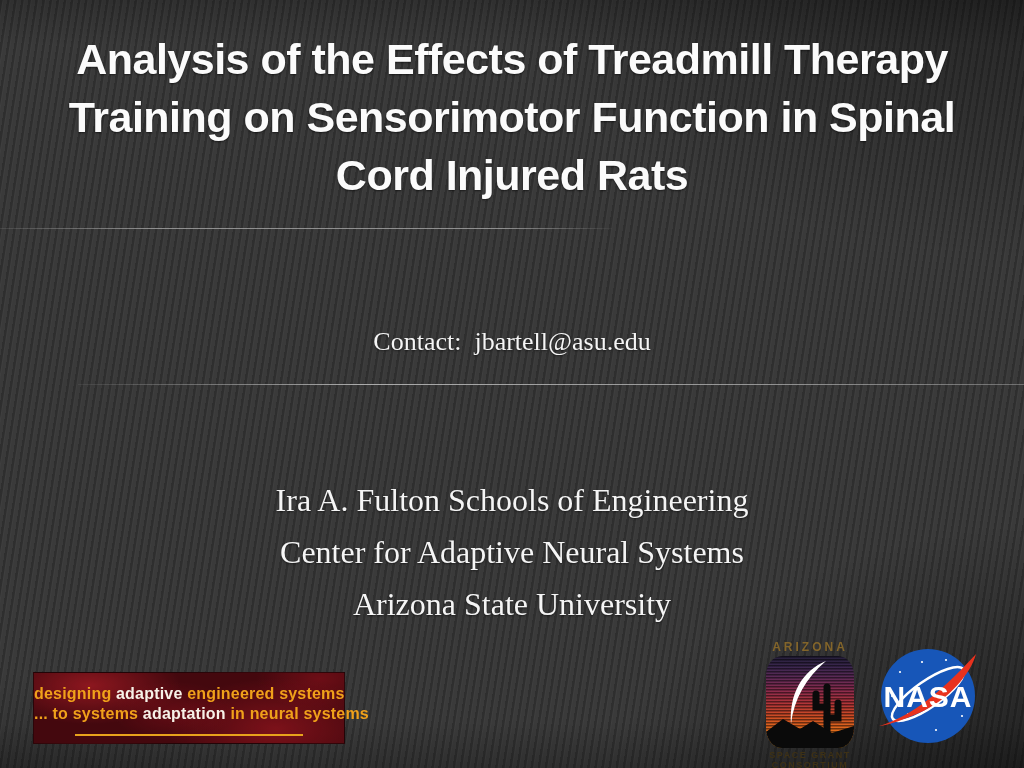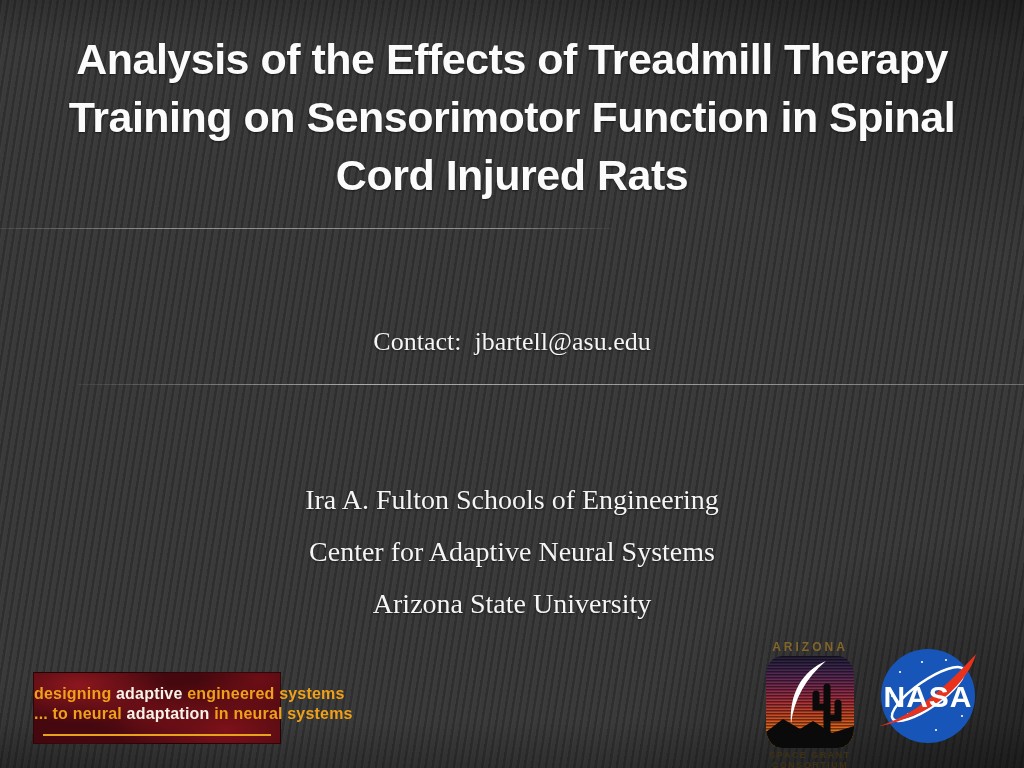--- a/index.html
+++ b/index.html
@@ -36,26 +36,26 @@
     font-size:36px;line-height:44px;color:#fafafa;white-space:pre;
     text-shadow:0 1px 2px rgba(0,0,0,0.5);
   }
   .contact{
     position:absolute;top:326px;left:0;width:1024px;text-align:center;
     font-size:26px;line-height:32px;color:#f5f5f5;white-space:pre;
     text-shadow:0 1px 2px rgba(0,0,0,0.5);
   }
   .affiliations{
     position:absolute;top:478px;left:0;width:1024px;text-align:center;
-    font-size:28px;color:#f5f5f5;text-shadow:0 1px 2px rgba(0,0,0,0.5);
+    font-size:32px;color:#f5f5f5;text-shadow:0 1px 2px rgba(0,0,0,0.5);
   }
   .affiliations .aff-line{height:52px;line-height:44px;}
   
   .cans-banner{
-    position:absolute;left:33px;top:672px;width:248px;height:72px;
+    position:absolute;left:33px;top:672px;width:312px;height:72px;
     border:1px solid rgba(0,0,0,0.5);box-sizing:border-box;
     background-image:
       radial-gradient(ellipse 130px 55px at 18% 18%, rgba(200,35,45,0.55), transparent 70%),
       radial-gradient(ellipse 150px 70px at 78% 80%, rgba(170,25,35,0.55), transparent 72%),
       radial-gradient(ellipse 90px 45px at 92% 8%, rgba(150,20,30,0.5), transparent 70%),
       radial-gradient(ellipse 80px 40px at 45% 55%, rgba(120,15,25,0.6), transparent 75%);
     background-color:#44080e;
     font-family:"Liberation Sans", sans-serif;font-weight:bold;
     text-align:center;
   }
@@ -111,21 +111,21 @@
   <div class="divider divider-2"></div>
 
   <div class="affiliations">
     <div class="aff-line">Ira A. Fulton Schools of Engineering</div>
     <div class="aff-line">Center for Adaptive Neural Systems</div>
     <div class="aff-line">Arizona State University</div>
   </div>
 
   <div class="cans-banner">
     <div class="cans-line cans-line-1"><span class="cans-gold">designing </span><span class="cans-white">adaptive </span><span class="cans-gold">engineered systems</span></div>
-    <div class="cans-line"><span class="cans-gold">... to neural </span><span class="cans-white">adaptation </span><span class="cans-gold">in neural systems</span></div>
+    <div class="cans-line"><span class="cans-gold">... to systems </span><span class="cans-white">adaptation </span><span class="cans-gold">in neural systems</span></div>
     <div class="cans-underline"></div>
   </div>
 
   <div class="asg-logo">
     <div class="asg-top">ARIZONA</div>
     <div class="asg-barrel">
       <svg width="88" height="92" viewBox="0 0 88 92">
         <path d="M 60 5 C 36 15, 23 38, 25 68 C 28 43, 40 22, 60 5 Z" fill="#ffffff"></path>
         <g stroke="#0a0a0a" stroke-width="7" fill="none" stroke-linecap="round">
           <path d="M 61 80 L 61 31"></path>

